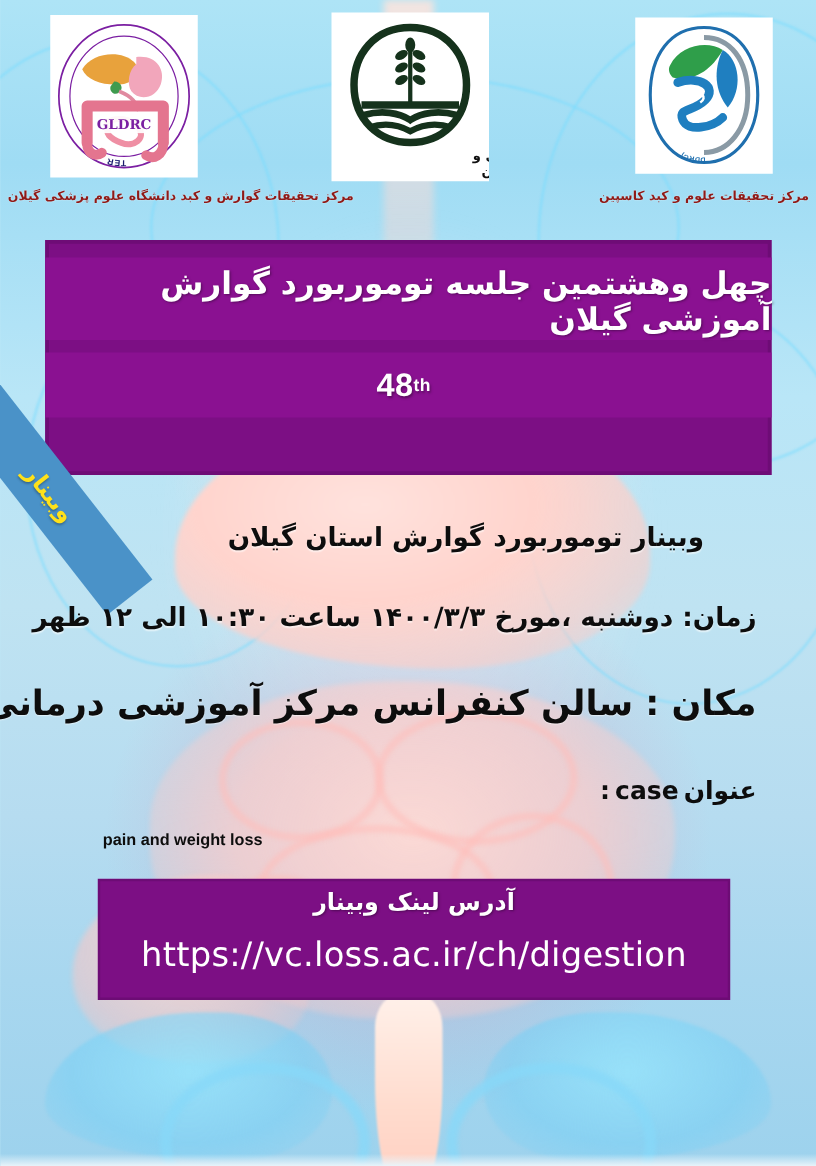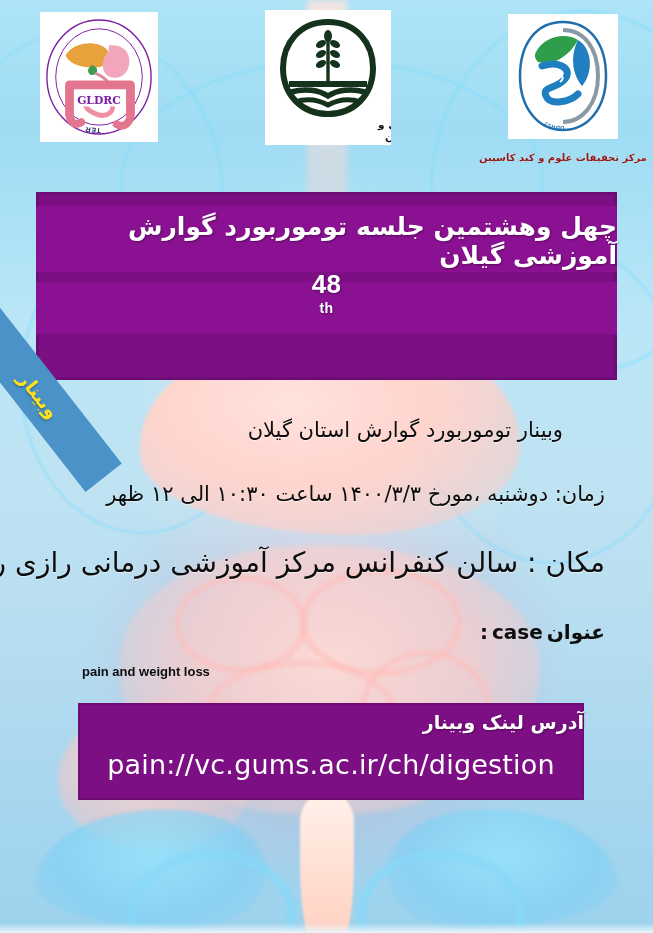--- a/index.html
+++ b/index.html
@@ -147,21 +147,20 @@
     text-shadow:1px 1px 2px rgba(0,0,0,.35);
   }
   .title-en{
     position:absolute;left:0;right:0;top:92px;height:48px;
     display:flex;align-items:center;justify-content:center;
     direction:ltr;
     color:#ffffff;font-weight:bold;font-size:26px;
     font-family:"Liberation Sans",sans-serif;
     letter-spacing:.3px;
     text-shadow:1px 1px 2px rgba(0,0,0,.35);
-    flex-direction:column;
   }
   .title-en sup{font-size:14px;vertical-align:super;}
 
   
   .ribbon{
     position:absolute;left:-66px;top:372px;
     width:210px;height:46px;
     background:#4a92c8;
     transform:rotate(52deg);
     transform-origin:center;
@@ -170,21 +169,21 @@
   .ribbon-label{
     color:#ffe11a;font-weight:bold;font-size:19px;direction:rtl;
     text-shadow:1px 1px 2px rgba(0,0,0,.3);
   }
 
   
   .line{
     position:absolute;
     direction:rtl;
     color:#0d0d0d;
-    font-weight:normal;
+    font-weight:bold;
     white-space:nowrap;
     text-shadow:0 1px 1px rgba(255,255,255,.55);
   }
   .l-webinar{right:90px;top:418px;font-size:21px;}
   .l-time{right:48px;top:482px;font-size:21px;}
   .l-place{right:48px;top:546px;font-size:28px;}
 
   .case-row{
     position:absolute;right:48px;top:620px;
     display:flex;align-items:baseline;gap:4px;direction:rtl;
@@ -203,21 +202,21 @@
   }
 
   
   .link-box{
     position:absolute;left:78px;top:703px;width:506px;height:97px;
     background:#7c0f84;
     box-shadow:inset 0 0 0 2px #6d0c75;
   }
   .link-title{
     position:absolute;left:0;right:0;top:8px;
-    direction:rtl;
+    text-align:center;direction:rtl;
     color:#ffffff;font-weight:bold;font-size:19px;
     text-shadow:1px 1px 2px rgba(0,0,0,.35);
   }
   .link-url{
     position:absolute;left:0;right:0;top:46px;
     text-align:center;direction:ltr;
     color:#ffffff;font-size:27px;
     font-family:"DejaVu Sans",sans-serif;
     letter-spacing:.2px;
   }
@@ -321,20 +320,21 @@
         <path d="M70,26 C84,34 86,58 74,72 C64,60 62,42 70,26 Z" fill="#1f7fc0"></path>
 
         <path d="M34,52 C52,46 66,56 56,66 C46,76 34,72 38,82 C42,92 62,88 70,80" fill="none" stroke="#1f7fc0" stroke-width="7" stroke-linecap="round"></path>
         <path d="M40,60 C54,58 58,64 52,68" fill="none" stroke="#ffffff" stroke-width="2"></path>
         <text font-family="Liberation Sans, sans-serif" font-size="5.6" font-weight="bold" fill="#1f6fae" letter-spacing="0.3">
           <textPath href="#ringpath2" startOffset="6%">Caspian Digestive Diseases Research Center (CDDRC)</textPath>
         </text>
       </svg>
     </div>
 
+    <div class="caption cap-left">مرکز تحقیقات گوارش و کبد دانشگاه علوم پزشکی گیلان</div>
     <div class="caption cap-right">مرکز تحقیقات علوم و کبد کاسپین</div>
   </div>
 
   <div class="title-banner">
     <div class="band band-fa"></div>
     <div class="band band-en"></div>
     <div class="title-fa">چهل وهشتمین جلسه توموربورد گوارش آموزشی گیلان</div>
     <div class="title-en">
       <span>48</span><sup>th</sup>&nbsp;
     </div>
@@ -352,16 +352,16 @@
 
   <div class="case-row">
     <span class="case-label">عنوان</span>
     <span class="case-label">case</span>
     <span class="case-colon">:</span>
   </div>
   <div class="case-en2">pain and weight loss</div>
 
   <div class="link-box">
     <div class="link-title">آدرس لینک وبینار</div>
-    <div class="link-url">pain://vc.gums.ac.ir/ch/digestion</div>
+    <div class="link-url">https://vc.loss.ac.ir/ch/digestion</div>
   </div>
 
 </div>
 
 </body></html>

